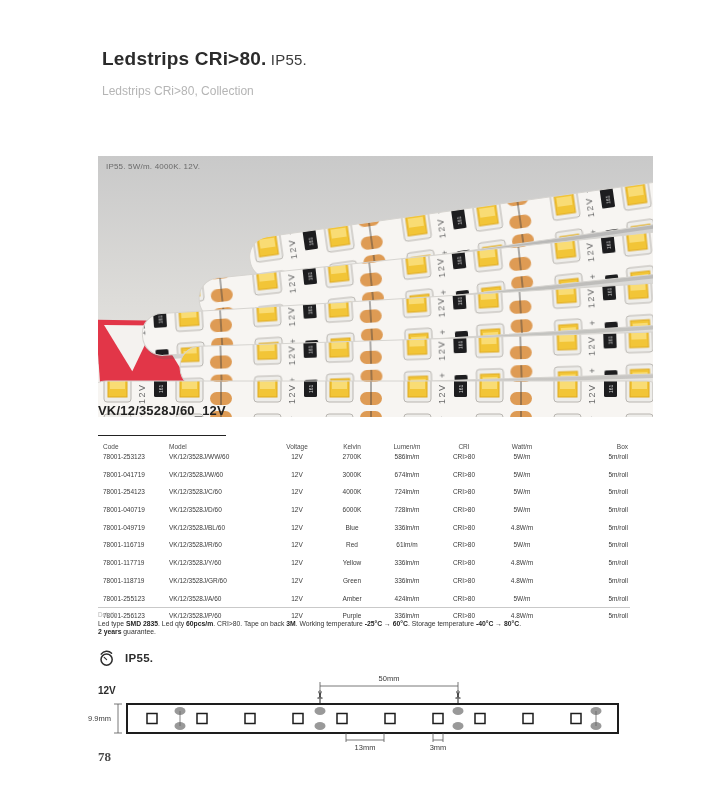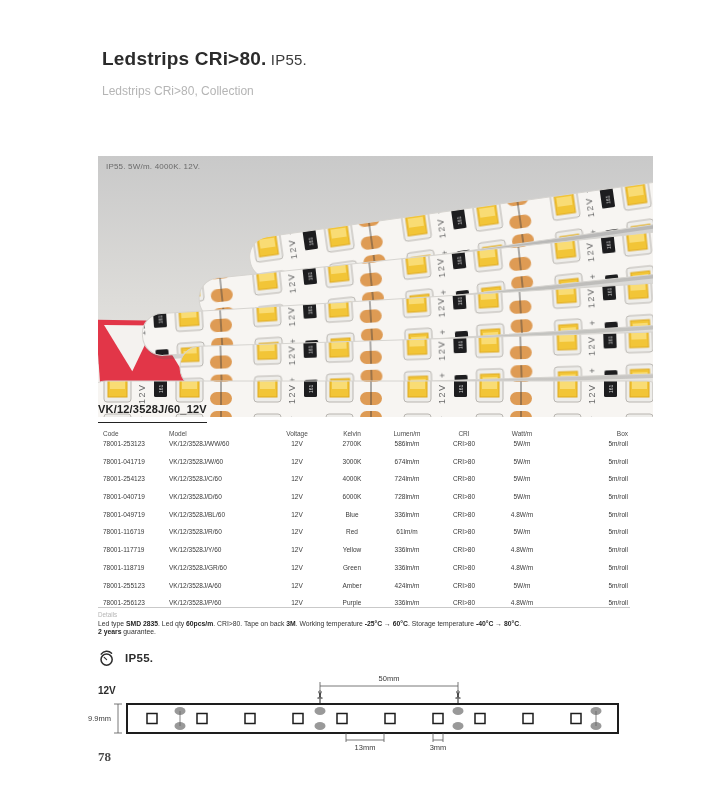--- a/index.html
+++ b/index.html
@@ -8,22 +8,22 @@
   
   .title{position:absolute;left:102px;top:48px;font-size:19px;font-weight:bold;color:#2b2b2b;letter-spacing:.2px;}
   .title .suffix{font-size:15px;font-weight:400;color:#3c3c3c;}
   .subtitle{position:absolute;left:102px;top:84px;font-size:12px;color:#b5b5b5;}
   
   .photo{position:absolute;left:98px;top:123px;width:555px;height:261px;margin-top:33px;}
   .photo svg{display:block;}
   .photo-caption{position:absolute;left:8px;top:6px;font-size:8px;color:#6a6a6a;letter-spacing:.2px;}
   
   .tablewrap{position:absolute;left:98px;top:403px;width:532px;font-size:6.5px;color:#3a3a3a;}
-  .table-title{display:inline-block;font-size:11px;font-weight:bold;color:#222;
-               border-bottom:1.5px solid #222;padding-bottom:7px;letter-spacing:.2px;}
+  .table-title{display:inline-block;font-size:13px;font-weight:bold;color:#222;
+               border-bottom:1.5px solid #222;padding-bottom:17px;letter-spacing:.2px;}
   .thead{display:flex;margin-top:7px;color:#4a4a4a;}
   .trow{display:flex;height:17.7px;align-items:flex-start;}
   .trow:first-of-type{margin-top:3px;}
   .c{flex:0 0 auto;}
   .c0{width:66px;padding-left:5px;text-align:left;}
   .c1{width:100px;text-align:left;}
   .c2{width:56px;text-align:center;}
   .c3{width:54px;text-align:center;}
   .c4{width:56px;text-align:center;}
   .c5{width:58px;text-align:center;}

